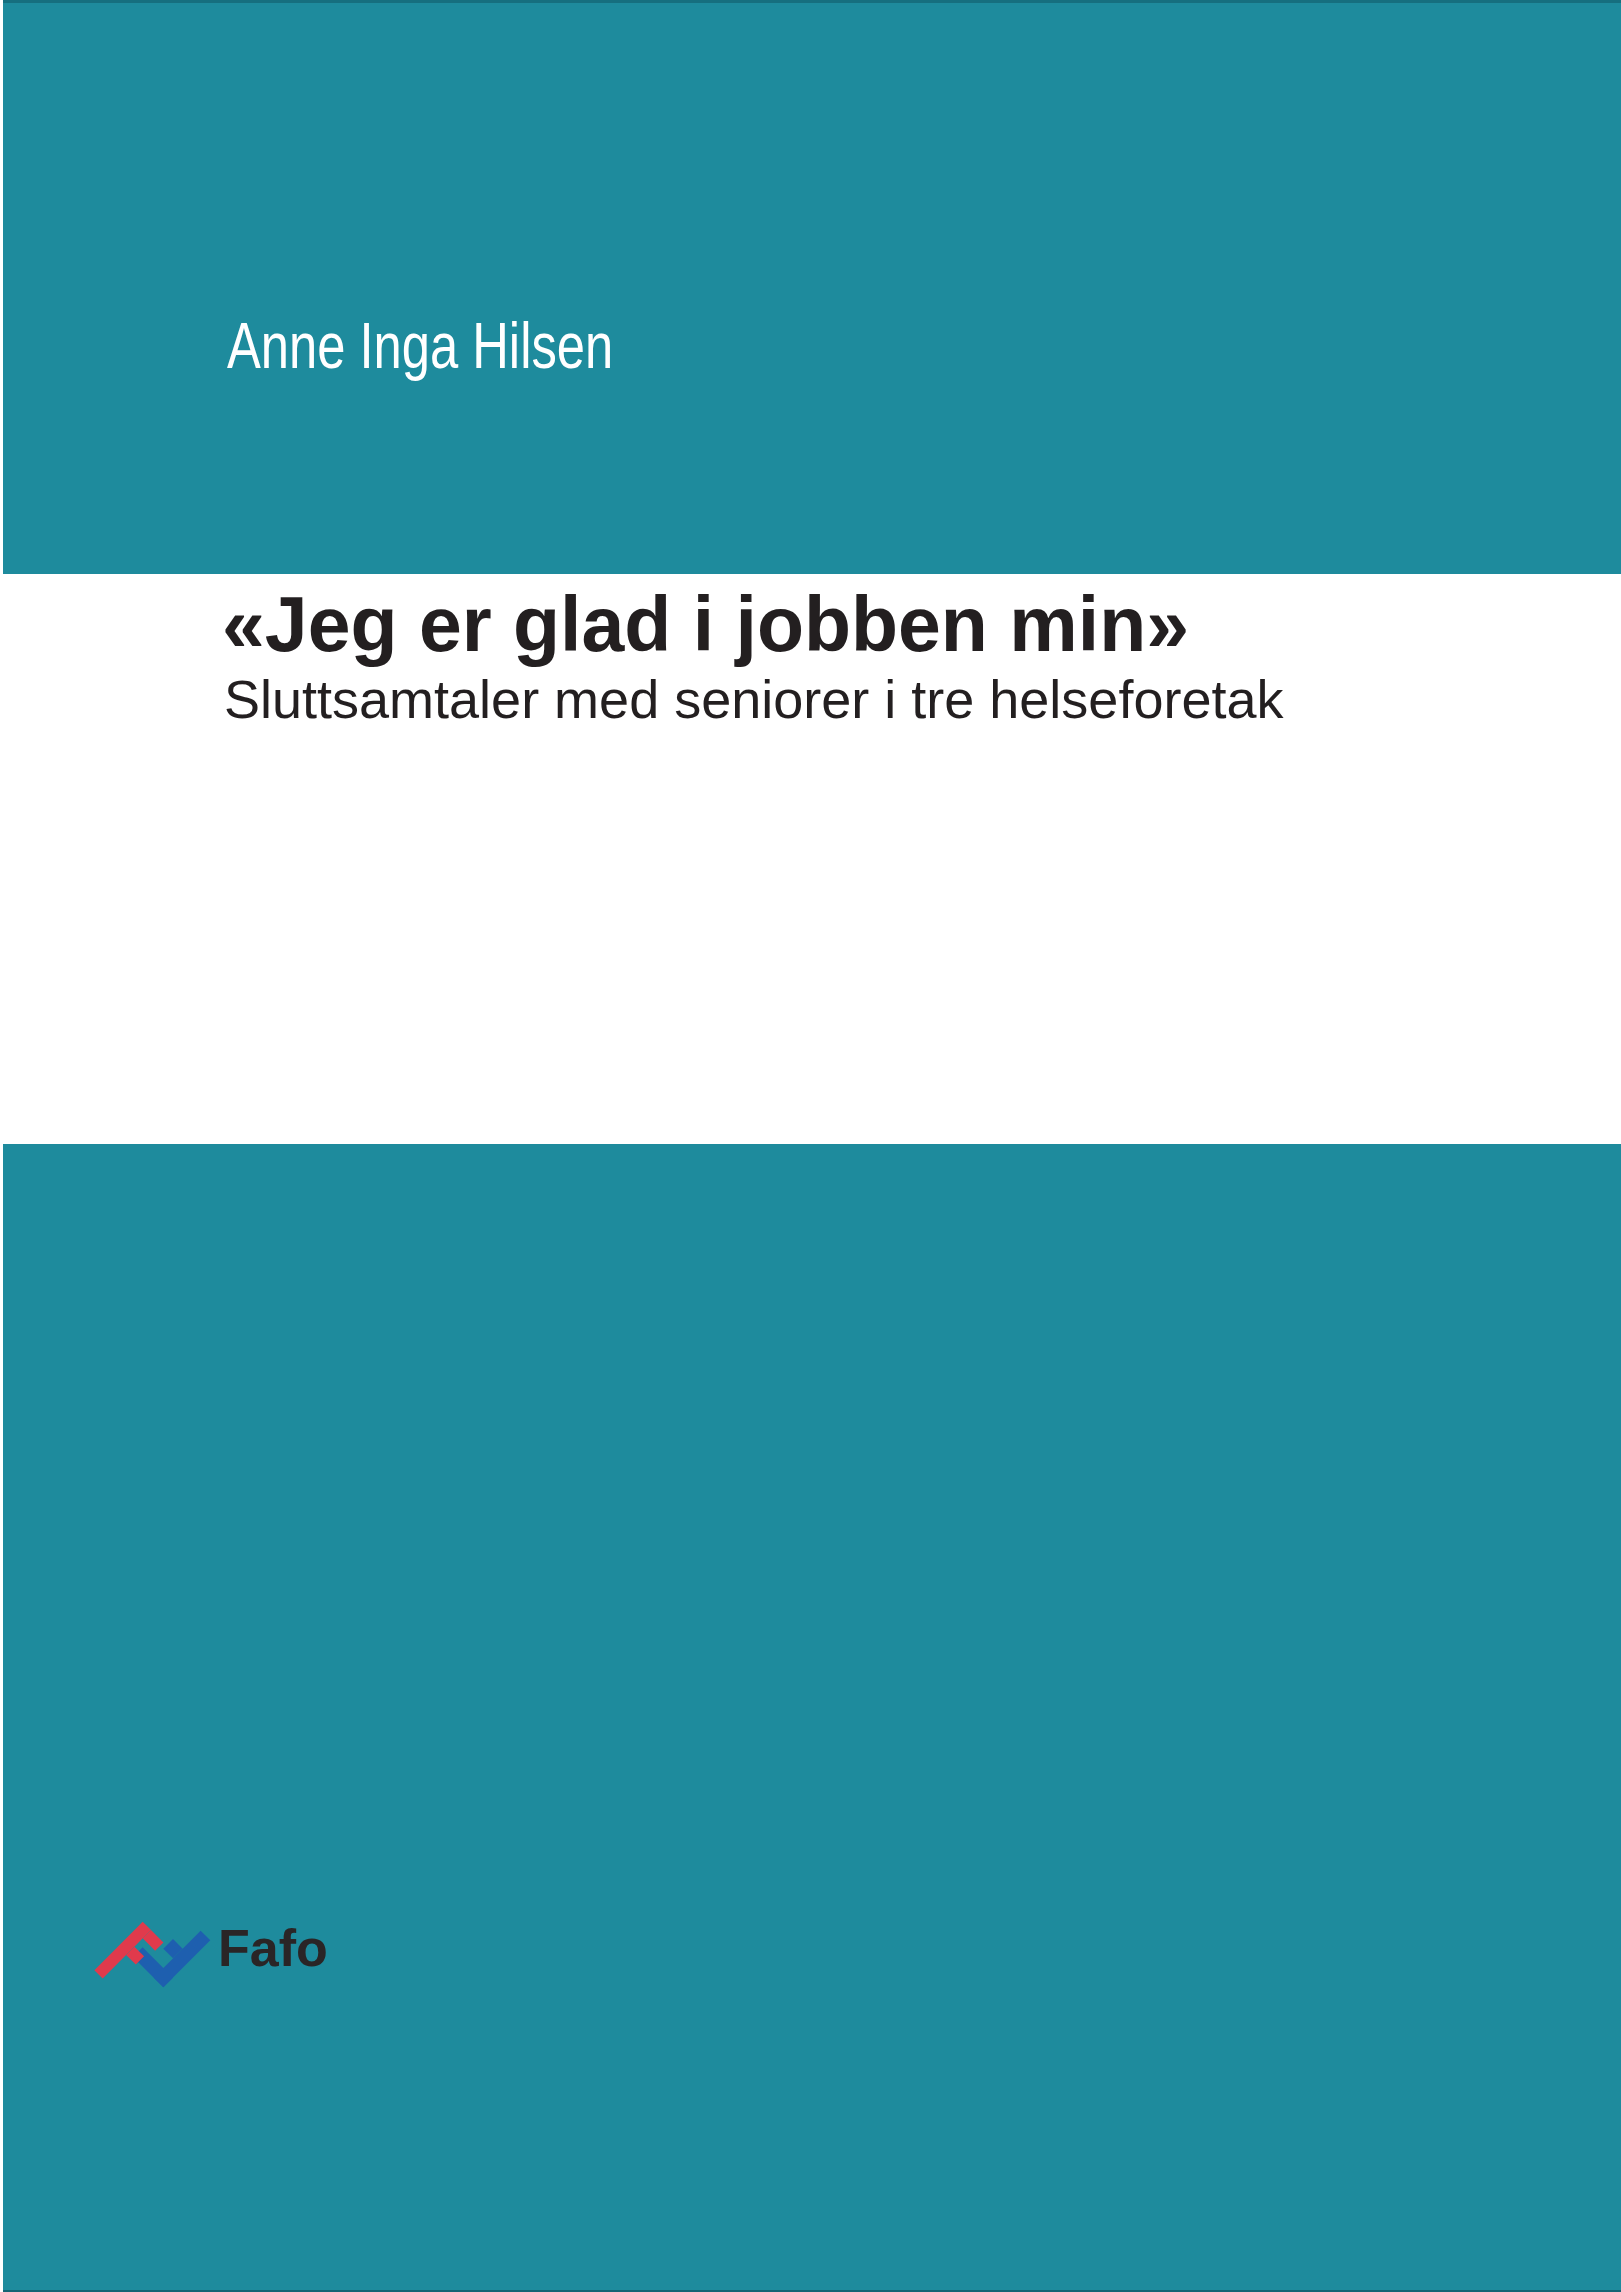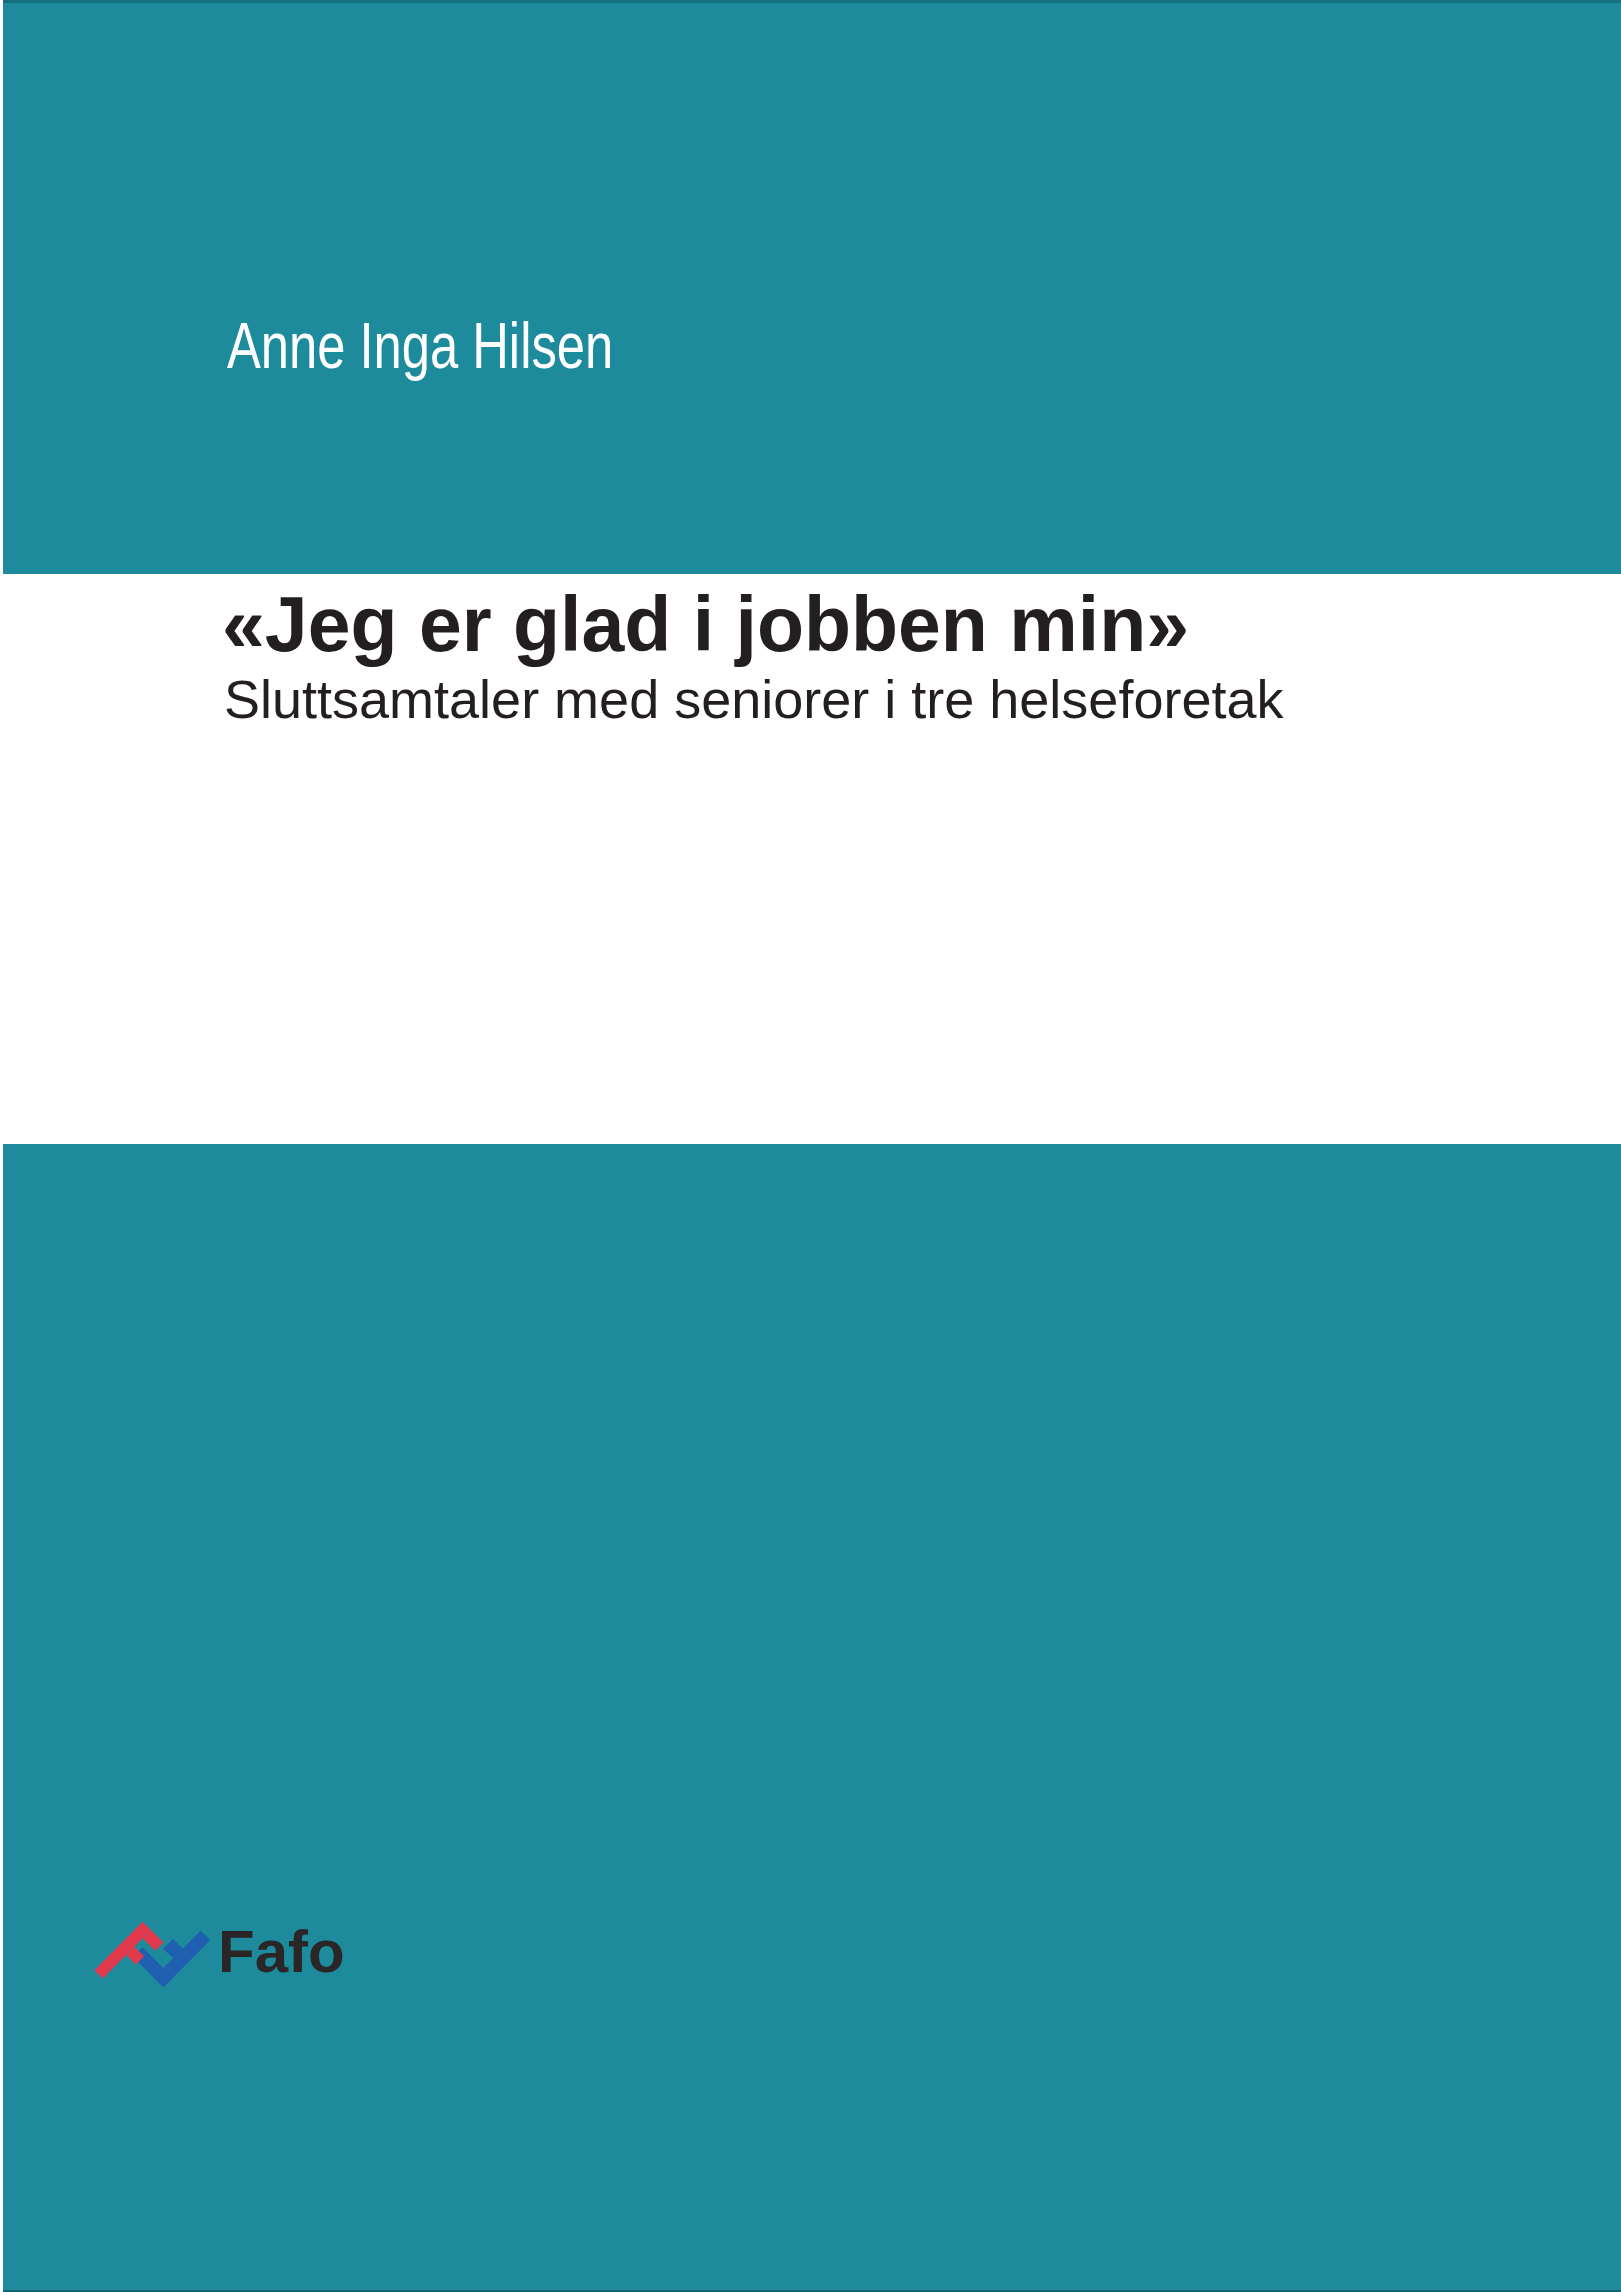--- a/index.html
+++ b/index.html
@@ -43,21 +43,21 @@
     position: absolute; left: 224px; top: 672px;
     font-size: 54px; line-height: 1; font-weight: 400;
     color: var(--title_text, #231F20);
     white-space: nowrap;
   }
   .logo-mark {
     position: absolute; left: 88px; top: 1906px;
   }
   .wordmark {
     position: absolute; left: 218px; top: 1922px;
-    font-size: 60px; line-height: 1; font-weight: 700;
+    font-size: 52px; line-height: 1; font-weight: 700;
     color: var(--wordmark_text, #2A2526);
     white-space: nowrap;
   }
   
   .edge-left {
     position: absolute; left: 0; top: 0;
     width: 2.9px; height: 2293px; background: #ffffff;
   }
   .edge-top {
     position: absolute; left: 2.9px; top: 0;

